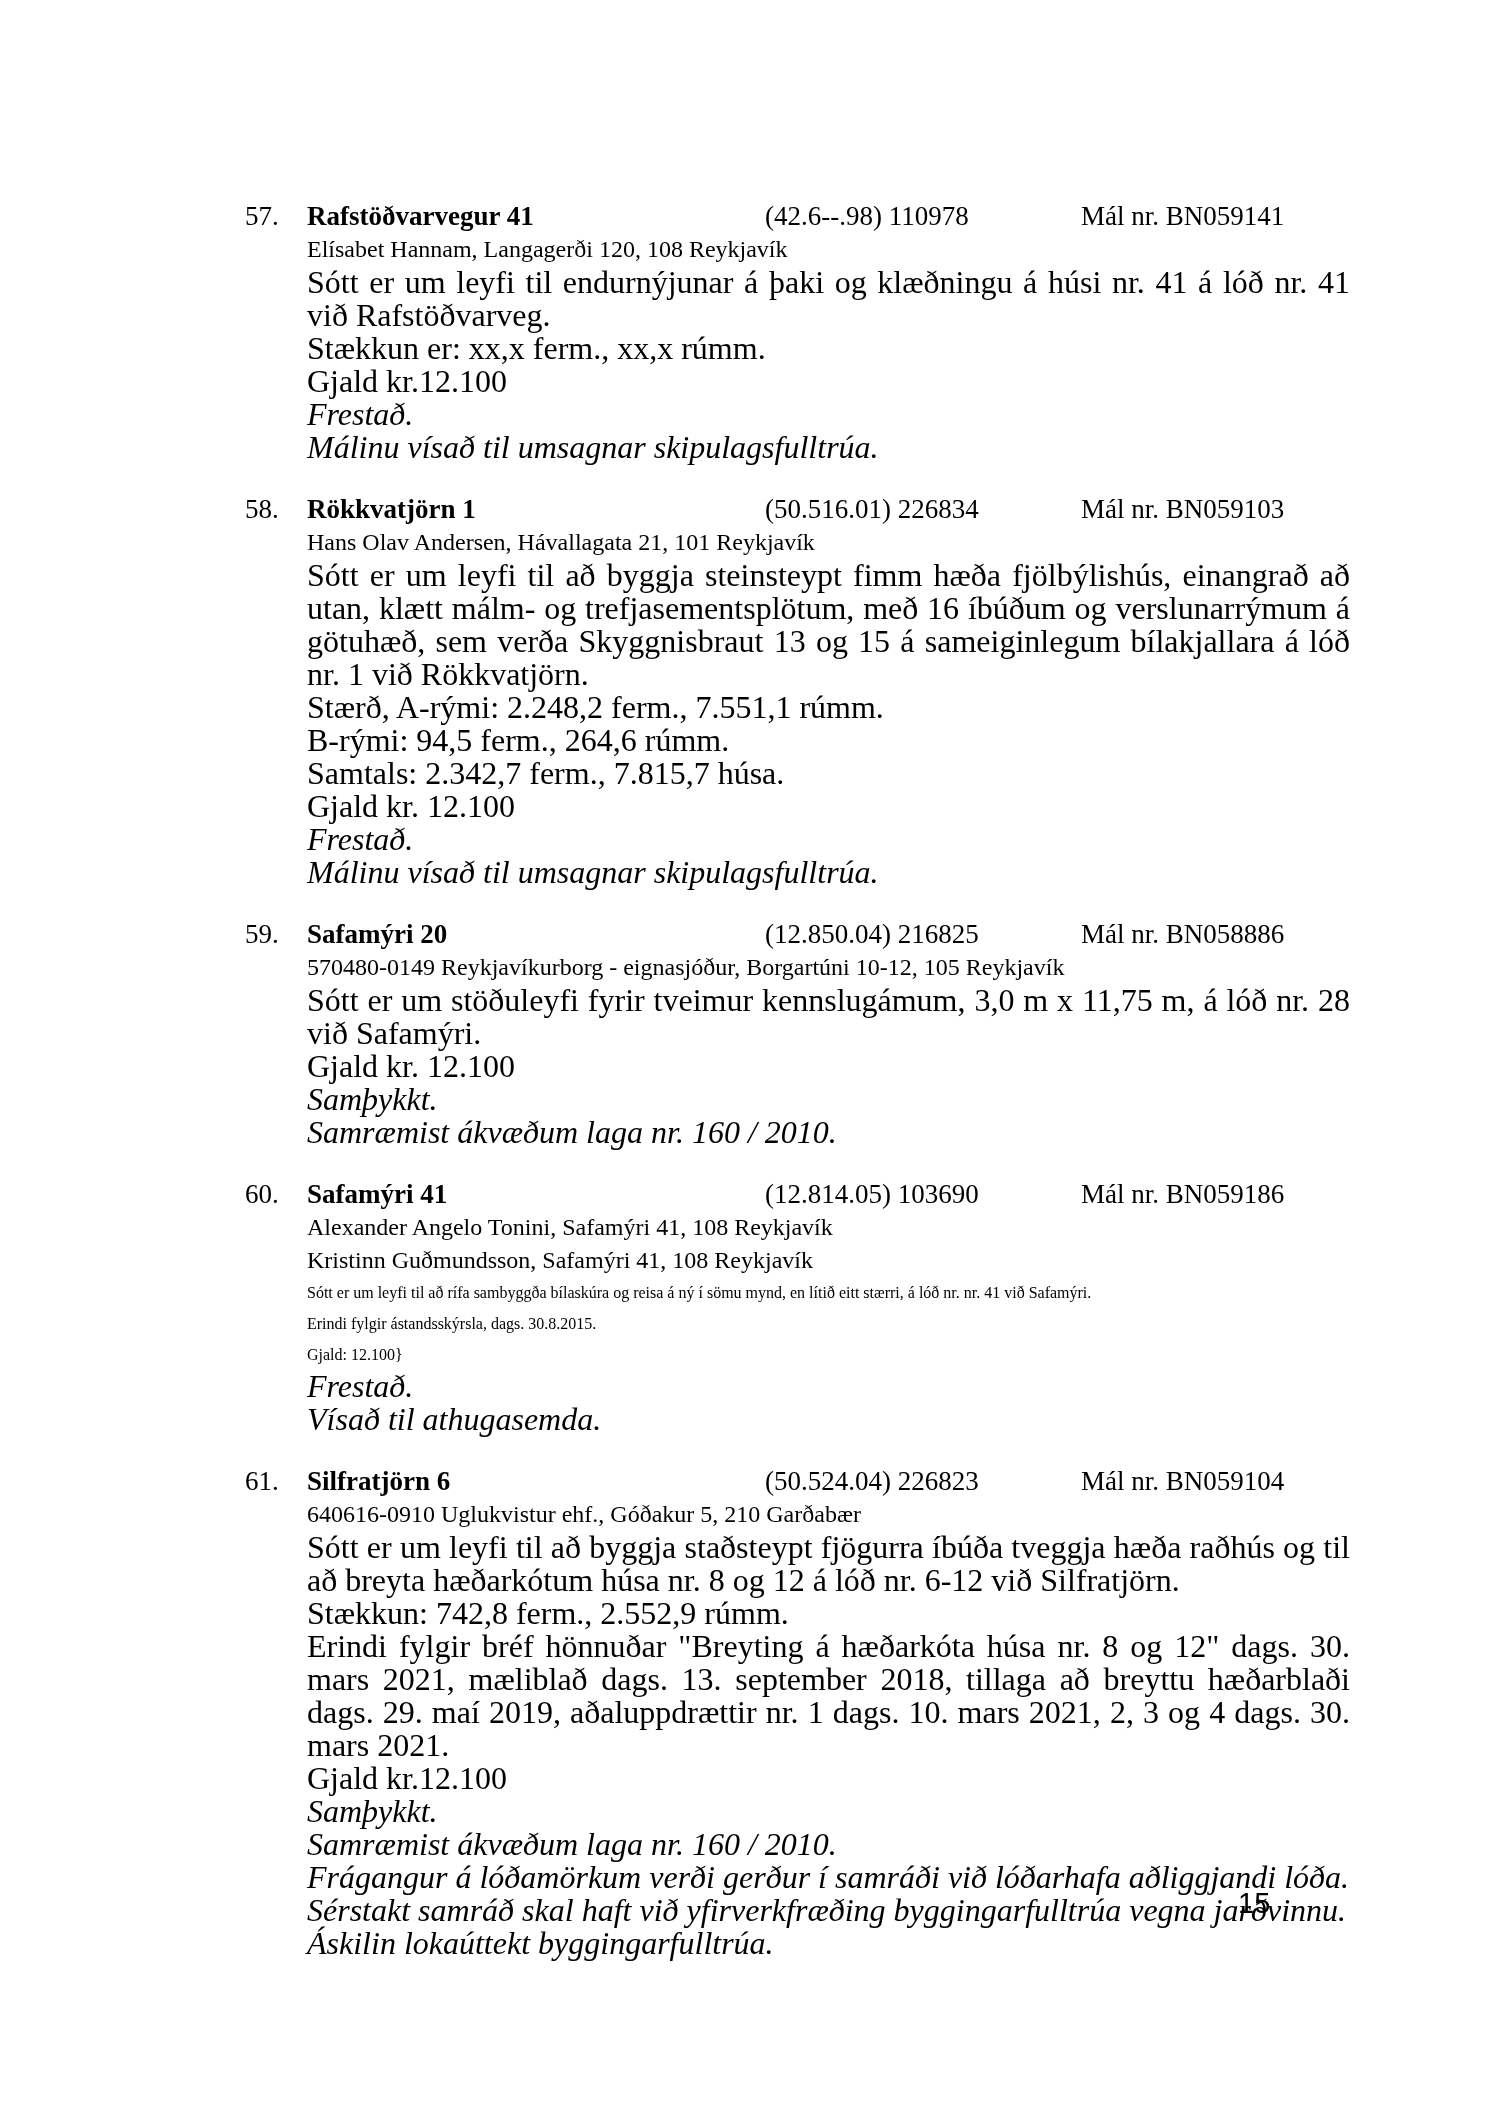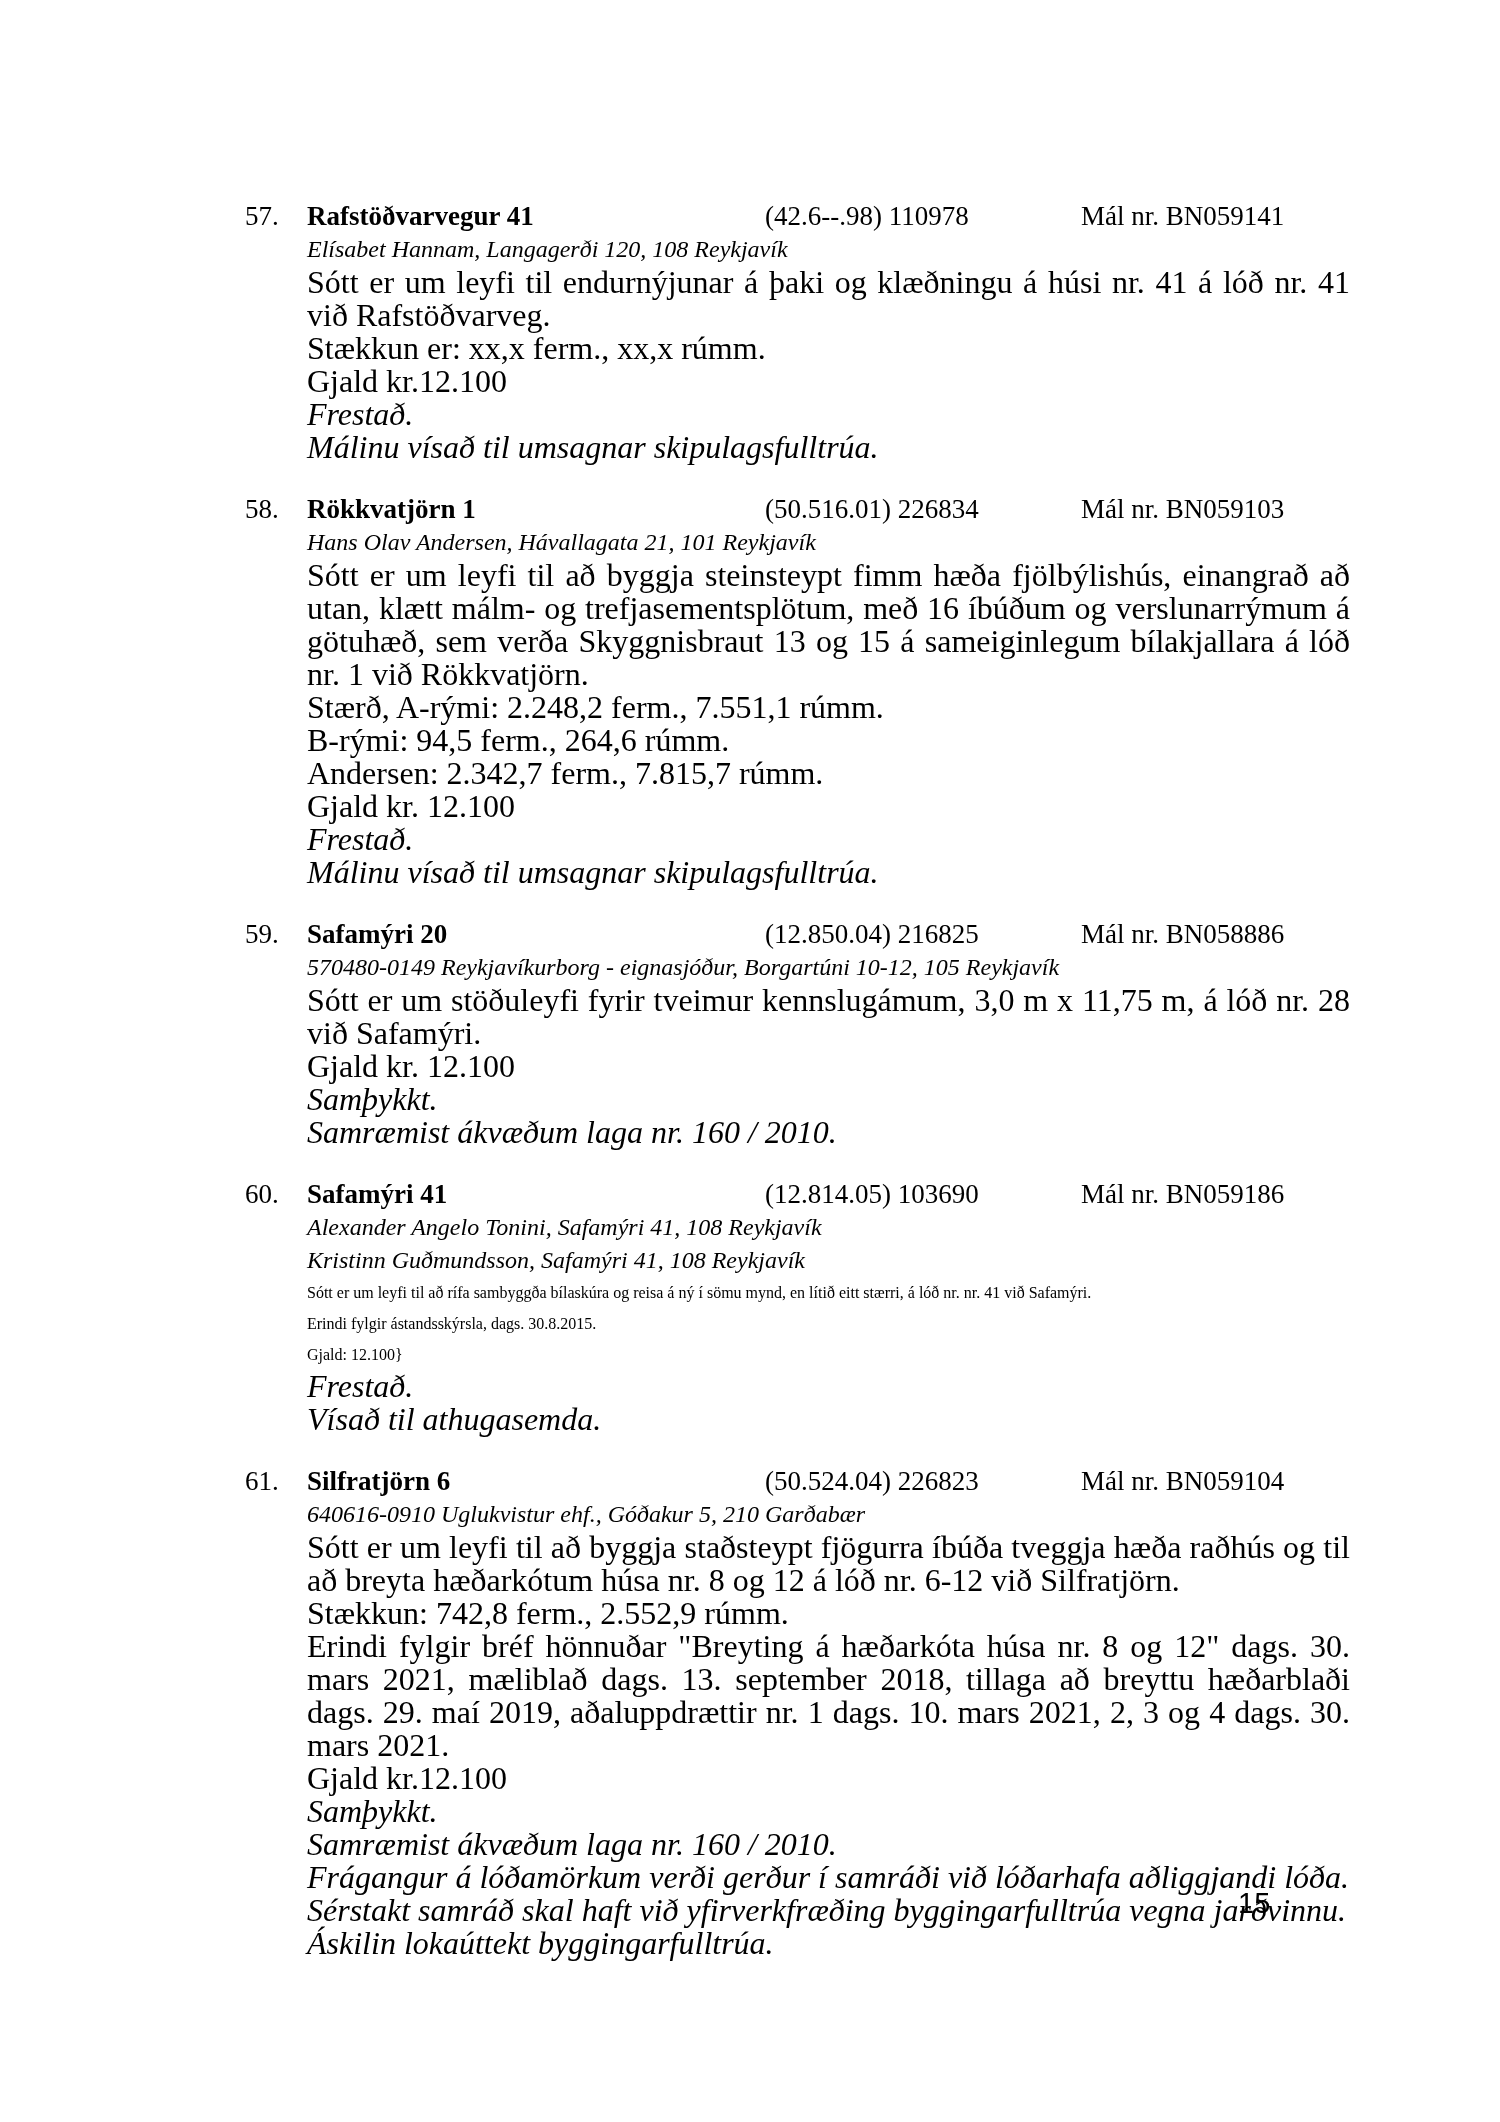--- a/index.html
+++ b/index.html
@@ -29,21 +29,21 @@
   .item-number { }
   .item-title { font-weight: bold; }
   .item-ref { }
   .item-case { }
   .item-body { margin-left: 62px; }
   .item-body p {
     margin: 0;
     font-size: 32px;
     line-height: 33px;
   }
-  p.owner-line { font-size: 24px; font-style: italic; }
+  p.owner-line { font-size: 24px; }
   p.description-line { text-align: justify; }
   .small-desc p.description-line { font-size: 16px; line-height: 31px; }
   p.resolution-line { font-style: italic; }
   .page-number {
     position: absolute;
     left: 1238px;
     top: 1887px;
     font-family: "Liberation Sans", sans-serif;
     font-size: 29px;
     line-height: 32px;
@@ -75,21 +75,21 @@
           <span class="item-number">58.</span>
           <span class="item-title">Rökkvatjörn 1</span>
           <span class="item-ref">(50.516.01) 226834</span>
           <span class="item-case">Mál nr. BN059103</span>
         </div>
         <div class="item-body">
           <p class="owner-line">Hans Olav Andersen, Hávallagata 21, 101 Reykjavík</p>
           <p class="description-line">Sótt er um leyfi til að byggja steinsteypt fimm hæða fjölbýlishús, einangrað að utan, klætt málm- og trefjasementsplötum, með 16 íbúðum og verslunarrýmum á götuhæð, sem verða Skyggnisbraut 13 og 15 á sameiginlegum bílakjallara á lóð nr. 1 við Rökkvatjörn.</p>
           <p class="description-line">Stærð, A-rými:  2.248,2 ferm., 7.551,1 rúmm.</p>
           <p class="description-line">B-rými:  94,5 ferm., 264,6 rúmm.</p>
-          <p class="description-line">Andersen:  2.342,7 ferm., 7.815,7 rúmm.</p>
+          <p class="description-line">Samtals:  2.342,7 ferm., 7.815,7 húsa.</p>
           <p class="description-line">Gjald kr. 12.100</p>
           <p class="resolution-line">Frestað.</p>
           <p class="resolution-line">Málinu vísað til umsagnar skipulagsfulltrúa.</p>
         </div>
       </section>
       <section class="item">
         <div class="item-header">
           <span class="item-number">59.</span>
           <span class="item-title">Safamýri 20</span>
           <span class="item-ref">(12.850.04) 216825</span>

